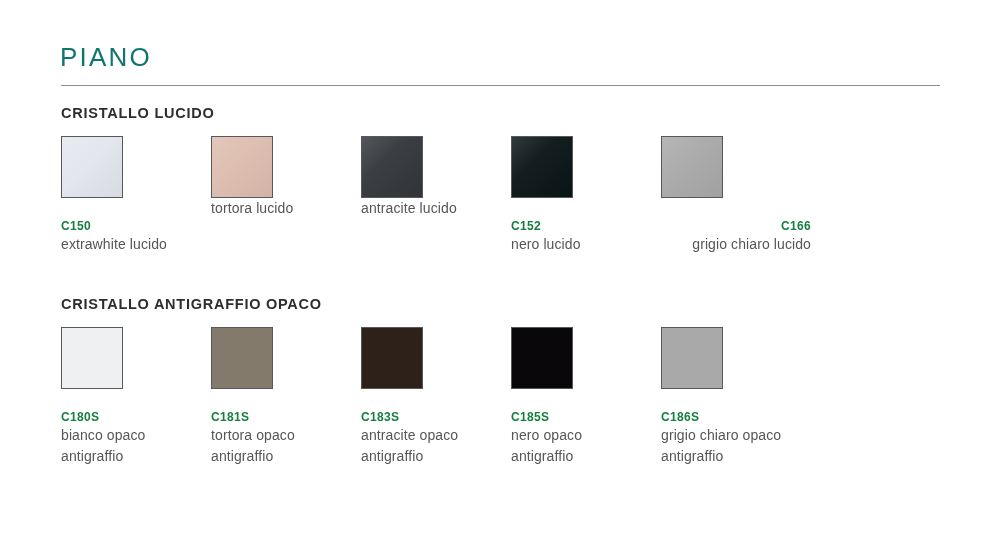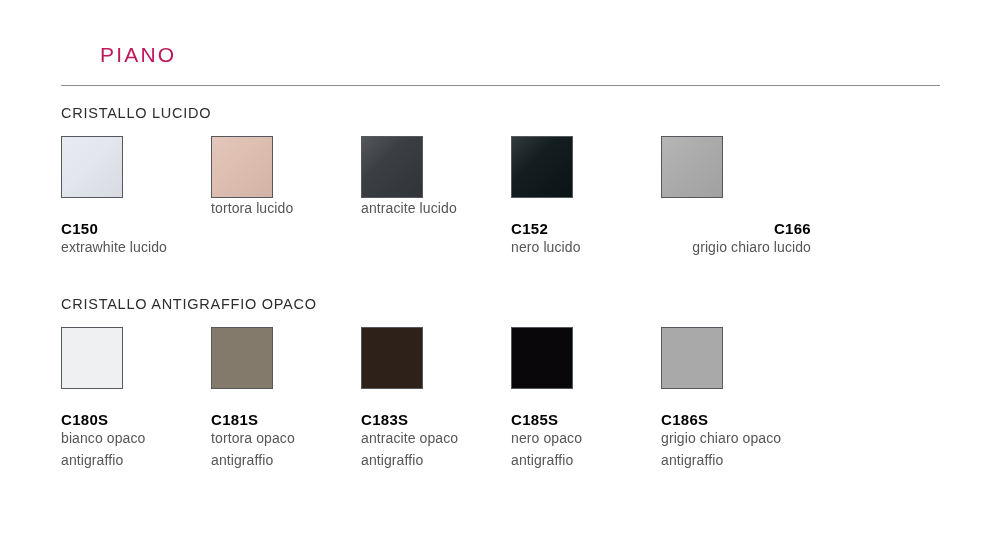--- a/index.html
+++ b/index.html
@@ -20,26 +20,25 @@
     width: 999px;
     height: 542px;
     box-sizing: border-box;
   }
 
   
   .page-title {
     position: absolute;
     left: 60px;
     top: 44px;
-    font-size: 21px;
+    font-size: 26px;
     font-weight: 400;
     letter-spacing: 2.2px;
-    color: #be185d;
+    color: #0f766e;
     line-height: 1;
-    margin-left: 40px;
   }
   .title-rule {
     position: absolute;
     left: 61px;
     top: 85px;
     width: 879px;
     height: 1px;
     background: #8e8e8e;
   }
 
@@ -50,21 +49,21 @@
     width: 999px;
   }
   .section-1 { top: 105px; }
   .section-2 { top: 296px; }
 
   .section-title {
     position: absolute;
     left: 61px;
     top: 0;
     font-size: 14.5px;
-    font-weight: 400;
+    font-weight: 700;
     letter-spacing: 0.75px;
     color: #2d2d2d;
     white-space: nowrap;
   }
 
   .swatch-row {
     position: absolute;
     left: 61px;
     top: 31px;
     width: 880px;
@@ -79,24 +78,24 @@
 
   .swatch-chip {
     width: 62px;
     height: 62px;
     box-sizing: border-box;
     border: 1px solid #55585c;
   }
 
   .swatch-code {
     margin-top: 22px;
-    font-size: 15px;
+    font-size: 12px;
     font-weight: 700;
     letter-spacing: 0.3px;
-    color: #000000;
+    color: #15803d;
     line-height: 1.15;
   }
 
   .swatch-desc {
     font-size: 14px;
     font-weight: 400;
     letter-spacing: 0.1px;
     color: #565656;
     line-height: 1.52;
     white-space: pre-line;

